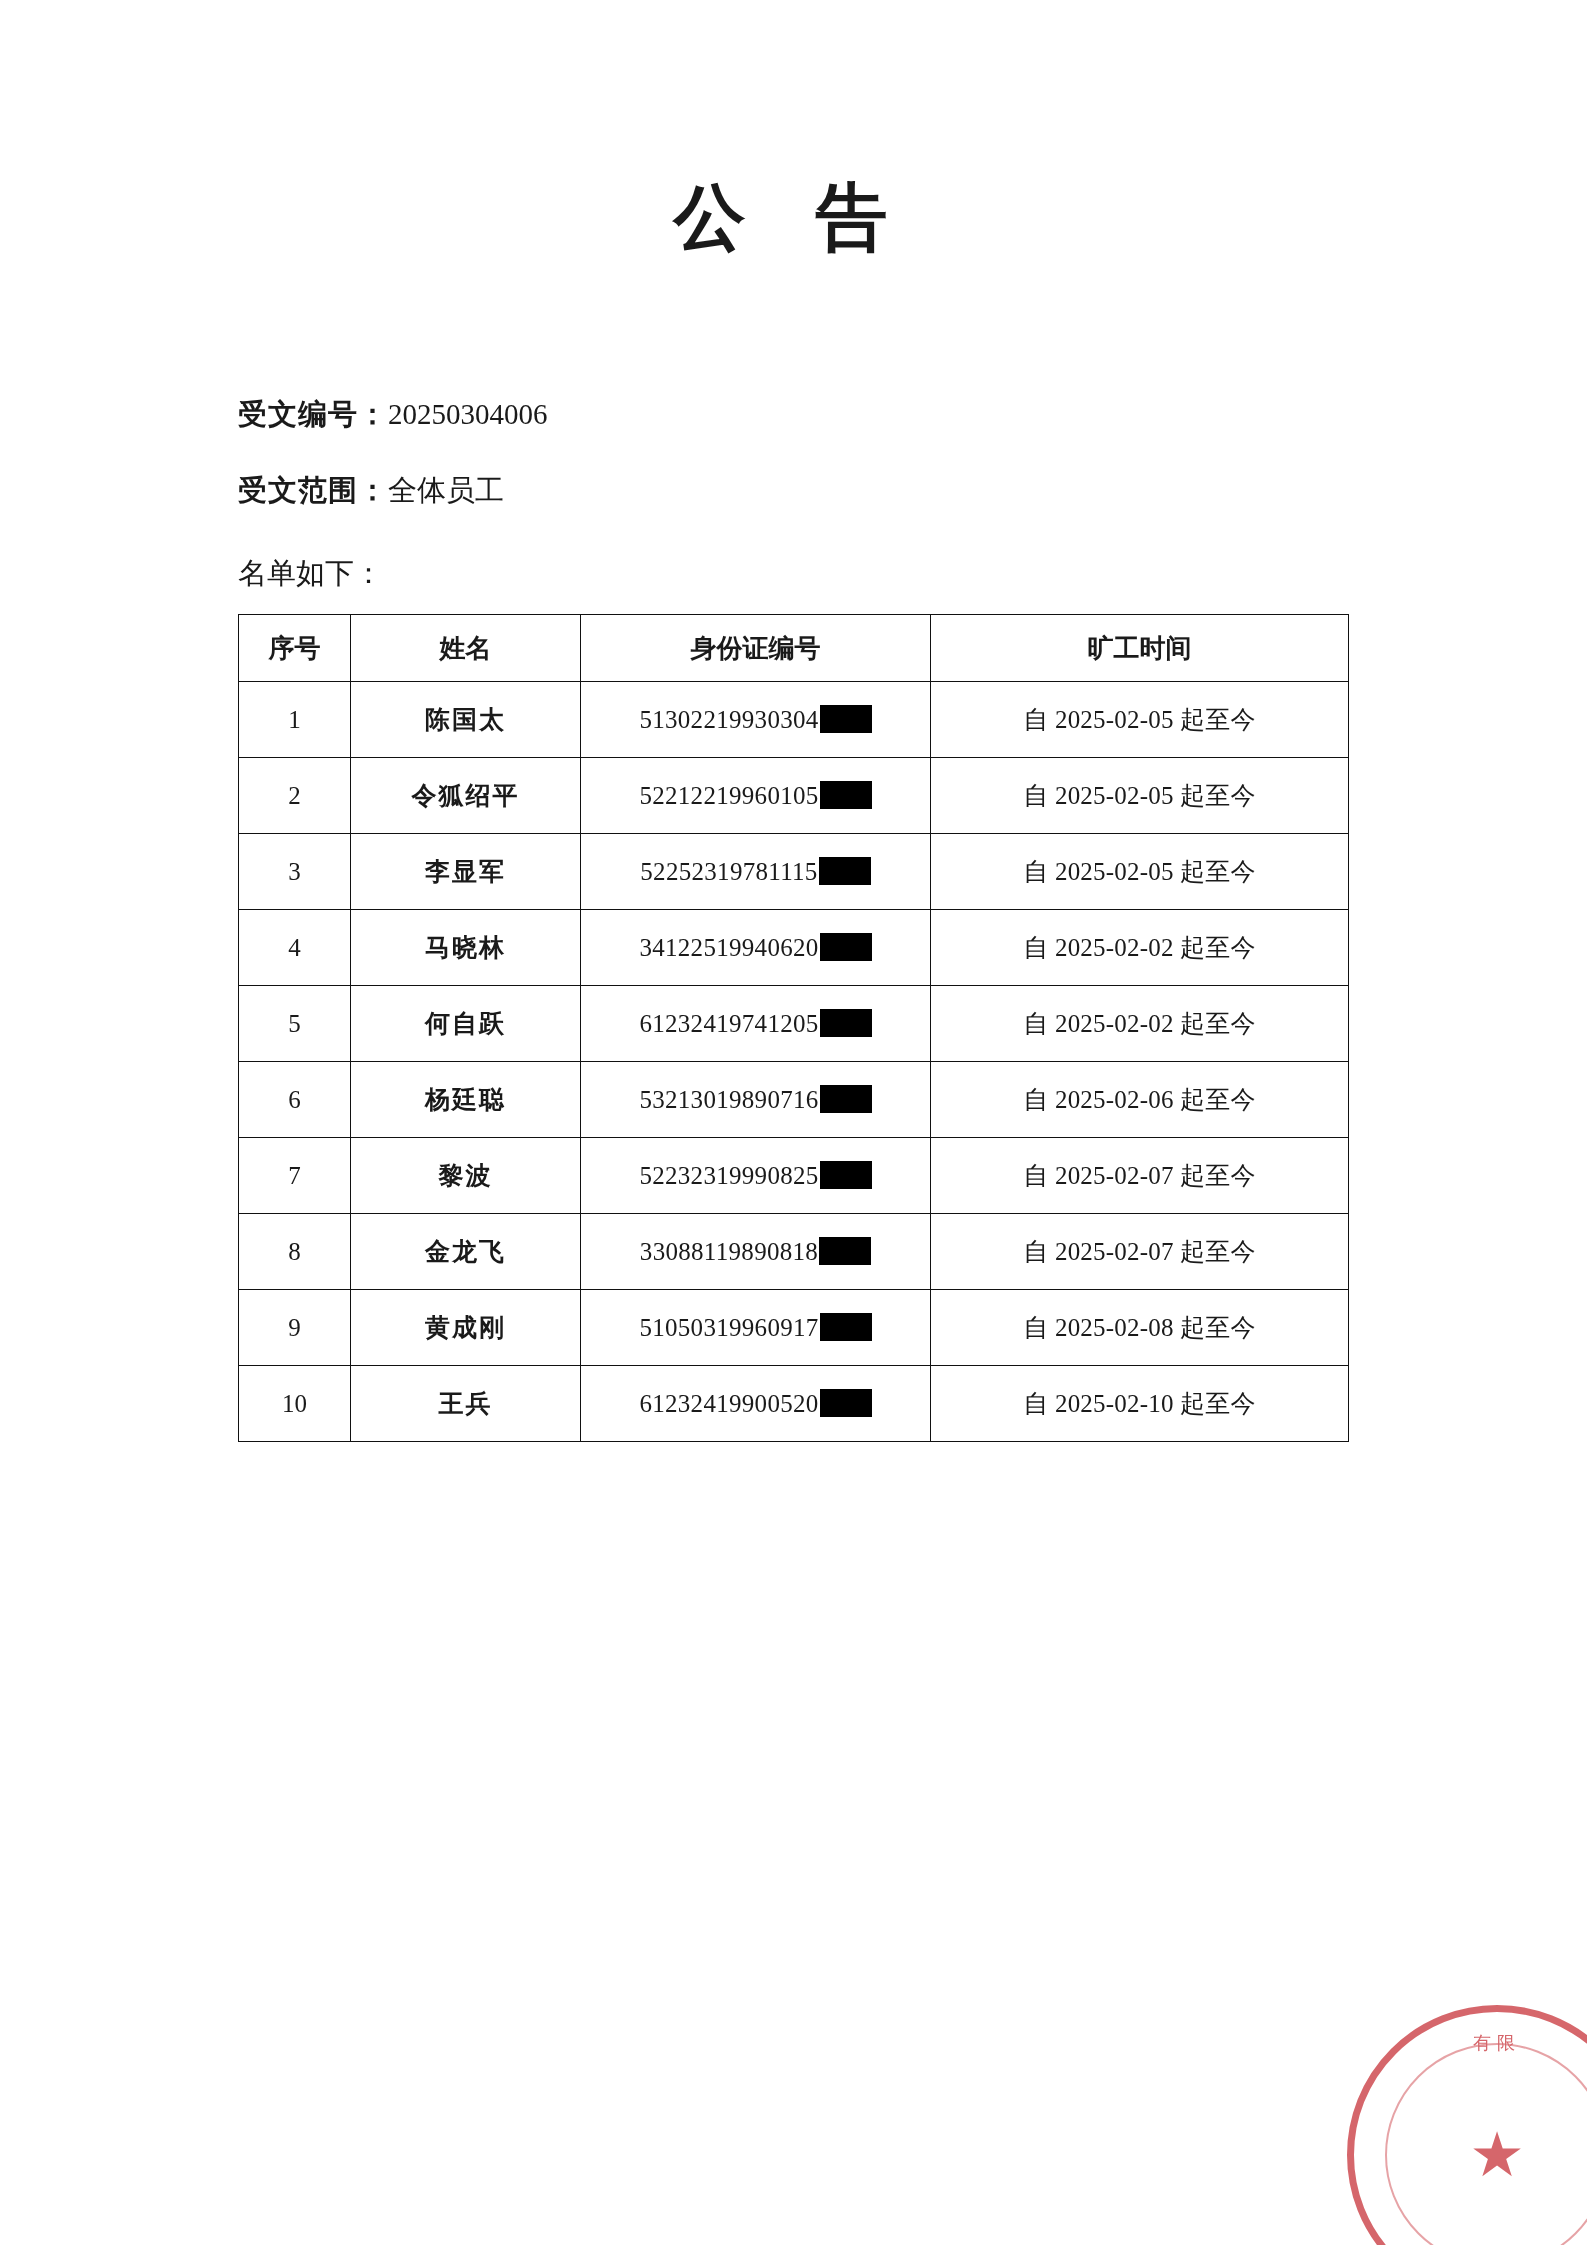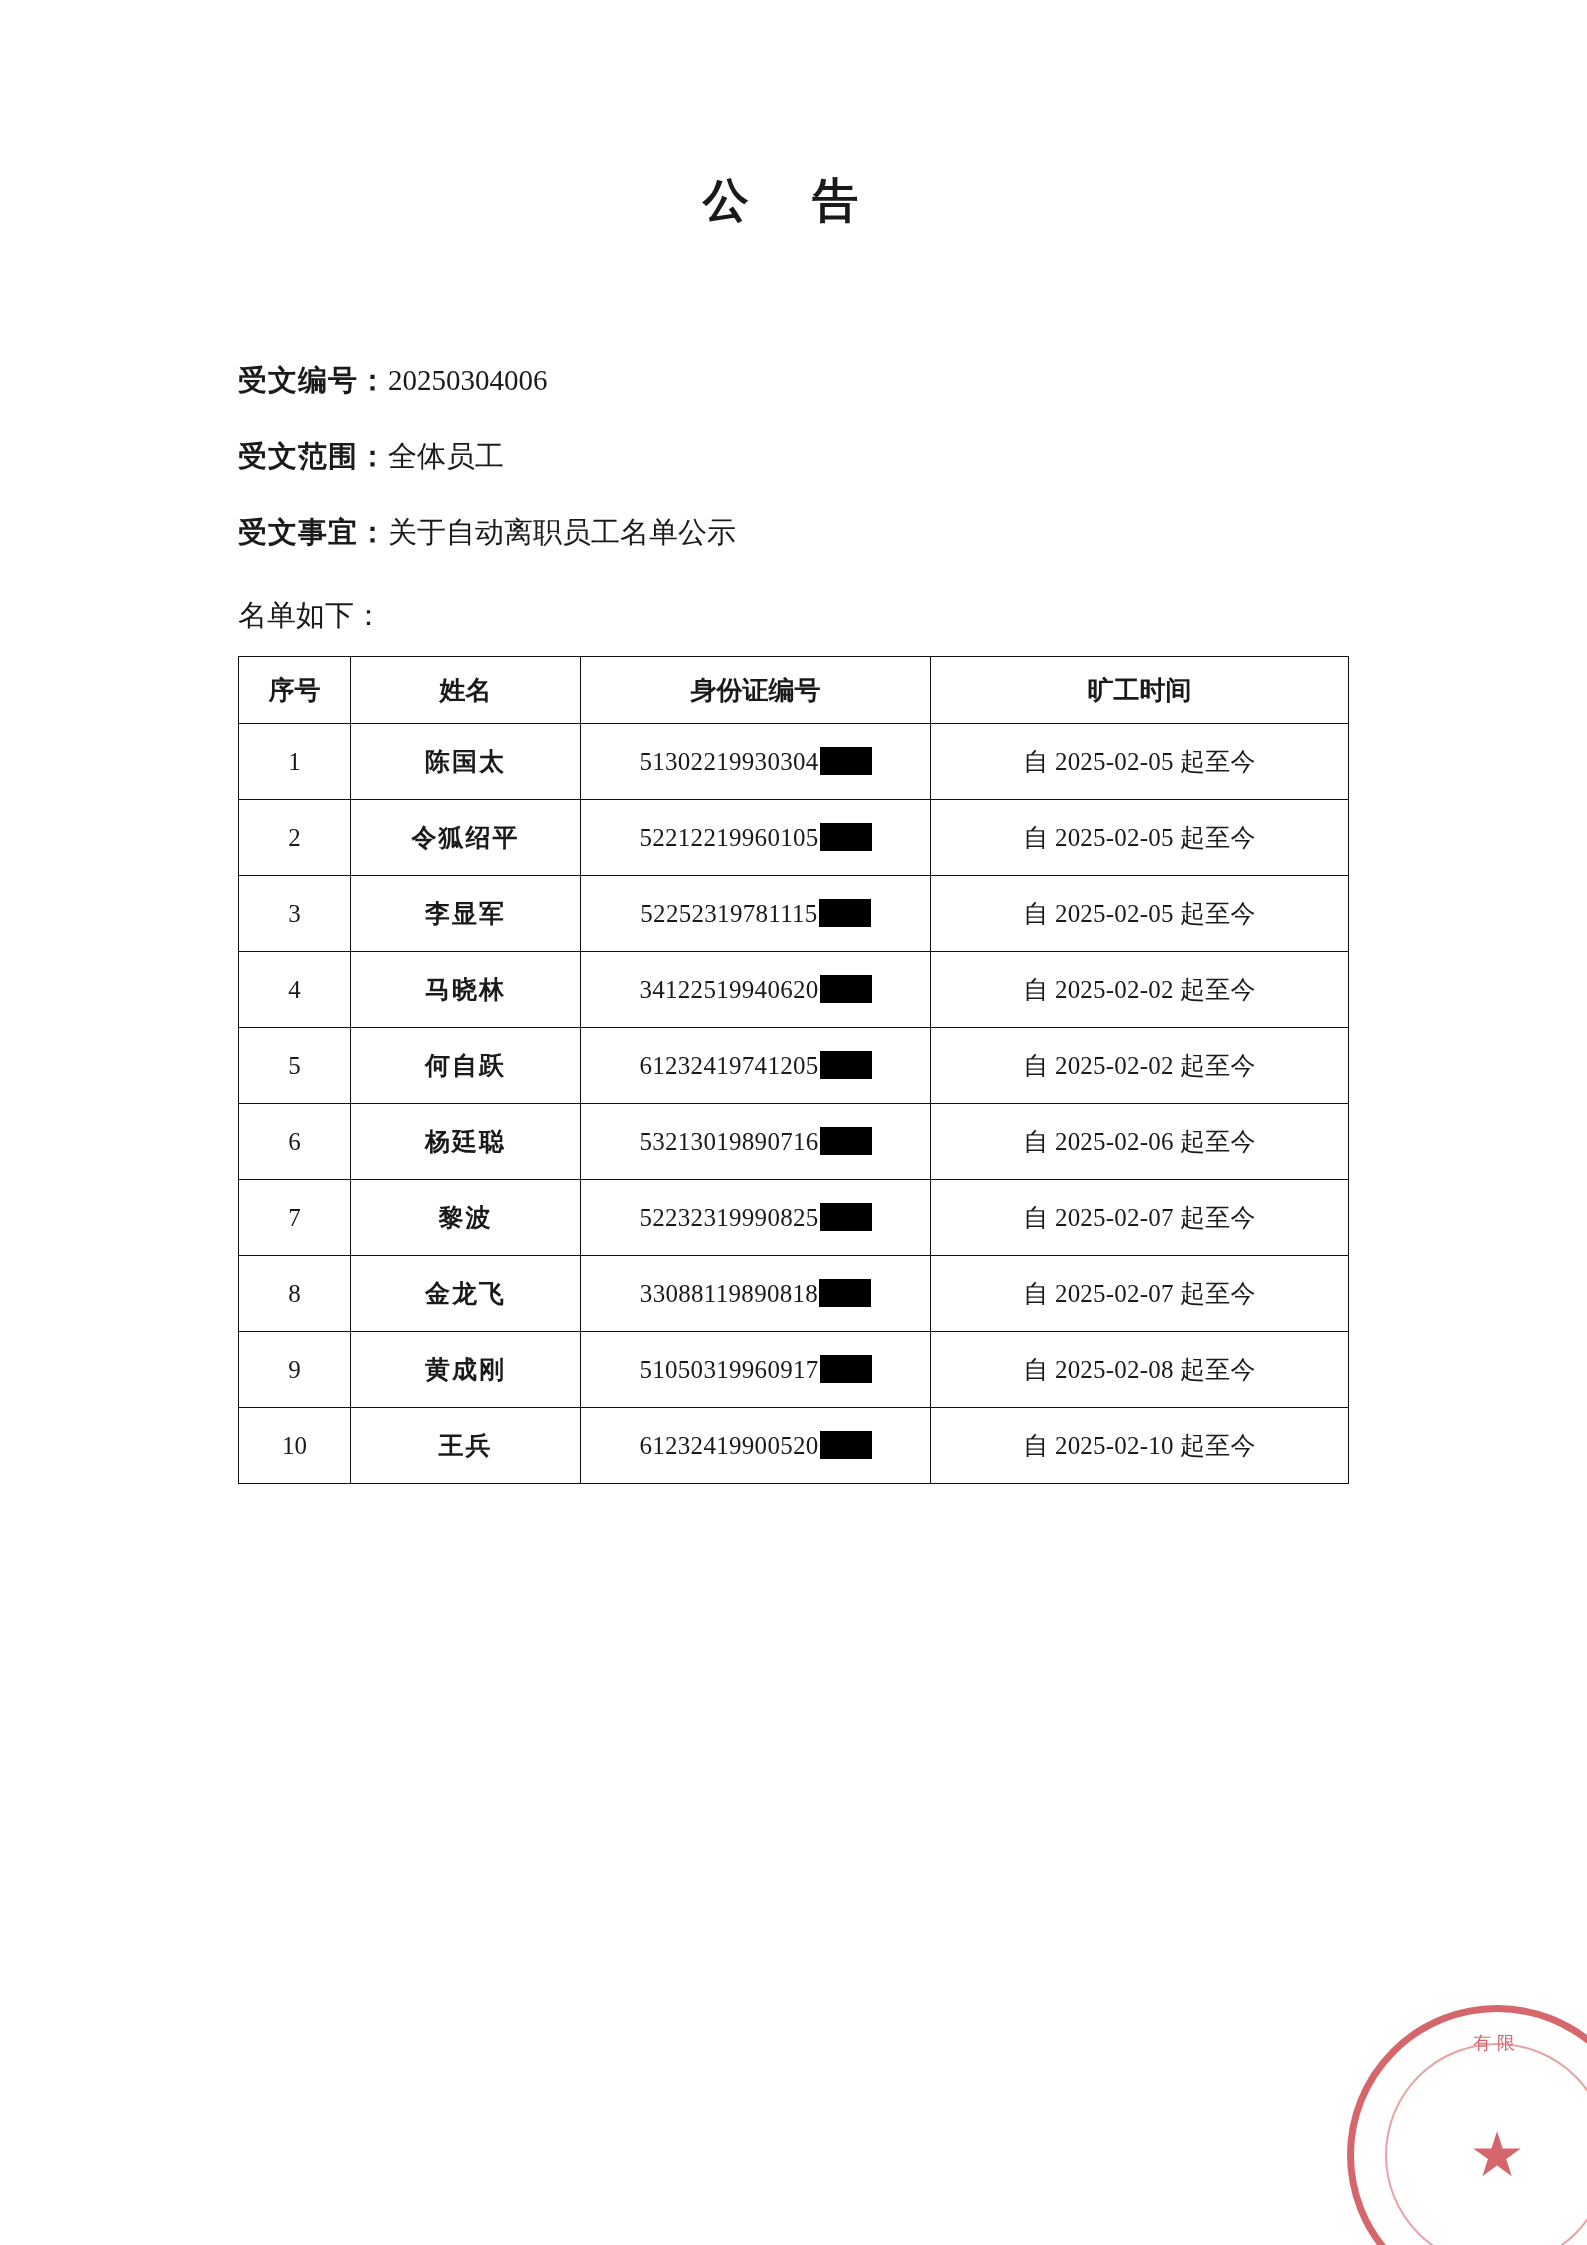--- a/index.html
+++ b/index.html
@@ -17,21 +17,21 @@
   }
   .page {
     position: relative;
     width: 1587px;
     height: 2245px;
     box-sizing: border-box;
     padding: 0 238px;
   }
   .doc-title {
     text-align: center;
-    font-size: 46px;
+    font-size: 72px;
     font-weight: bold;
     letter-spacing: 26px;
     margin-top: 170px;
     margin-bottom: 8px;
     font-family: "Liberation Serif", "DejaVu Serif", serif;
   }
   .meta-block {
     margin-top: 110px;
   }
   .meta-line {
@@ -163,23 +163,20 @@
 <div class="page">
 
   <div class="doc-title">公  告</div>
 
   <div class="meta-block">
     <div class="meta-line">
       <span class="meta-label">受文编号：</span><span class="meta-value">20250304006</span>
     </div>
     <div class="meta-line">
       <span class="meta-label">受文范围：</span><span class="meta-value">全体员工</span>
-    </div>
-    <div class="meta-line">
-      <span class="meta-label">受文事宜：</span><span class="meta-value">关于自动离职员工名单公示</span>
     </div>
   </div>
 
 
 
   <div class="list-label">名单如下：</div>
 
   <table class="name-table">
     <colgroup>
       <col class="c-idx">

